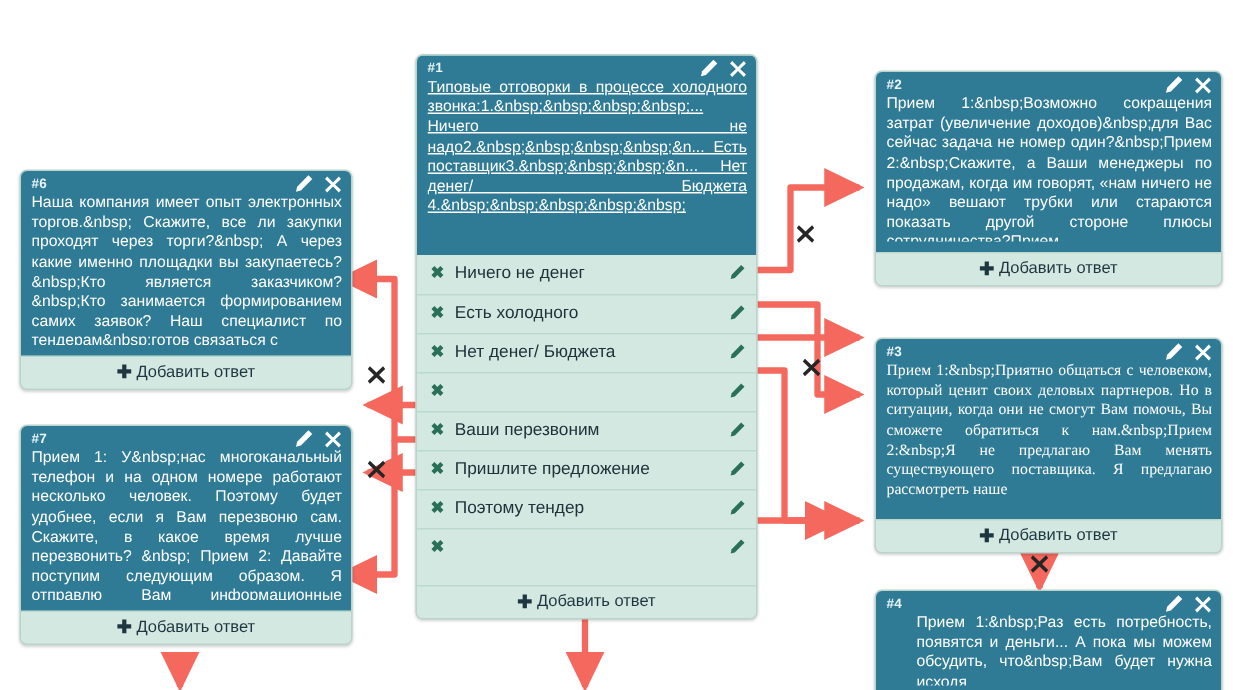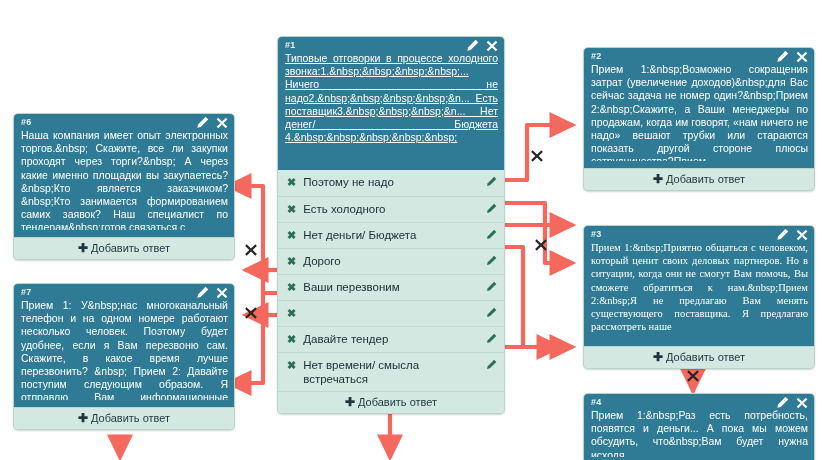--- a/index.html
+++ b/index.html
@@ -199,83 +199,82 @@
           <svg width="12" height="12" viewBox="0 0 12 12">
               <path d="M2.1,0.7 L6,4.6 L9.9,0.7 L11.3,2.4 L7.4,6 L11.3,9.6 L9.9,11.3 L6,7.4 L2.1,11.3 L0.7,9.6 L4.6,6 L0.7,2.4 Z" fill="#ffffff"></path>
             </svg>
         </span>
       </div>
       <div class="node-text" style="height:112px;text-decoration:underline;">Типовые отговорки в процессе холодного звонка:1.&amp;nbsp;&amp;nbsp;&amp;nbsp;&amp;nbsp;... Ничего не надо2.&amp;nbsp;&amp;nbsp;&amp;nbsp;&amp;nbsp;&amp;n... Есть поставщик3.&amp;nbsp;&amp;nbsp;&amp;nbsp;&amp;n... Нет денег/ Бюджета 4.&amp;nbsp;&amp;nbsp;&amp;nbsp;&amp;nbsp;&amp;nbsp;</div>
     </div>
     <div class="answers">
       <div class="answer">
         <span class="ans-x">✖</span>
-        <span class="ans-label">Поэтому не надо</span>
+        <span class="ans-label">Ничего не денег</span>
         <span class="ans-pencil ico">
           <svg width="11" height="11" viewBox="0 0 13 13">
               <path d="M9.6,0.8 L12.2,3.4 L4.6,11 L1.3,11.8 L2.1,8.5 Z" fill="#2a6f57"></path>
             </svg>
         </span>
       </div>
       <div class="answer">
         <span class="ans-x">✖</span>
         <span class="ans-label">Есть холодного</span>
         <span class="ans-pencil ico">
           <svg width="11" height="11" viewBox="0 0 13 13">
               <path d="M9.6,0.8 L12.2,3.4 L4.6,11 L1.3,11.8 L2.1,8.5 Z" fill="#2a6f57"></path>
             </svg>
         </span>
       </div>
       <div class="answer">
         <span class="ans-x">✖</span>
-        <span class="ans-label">Нет деньги/ Бюджета</span>
-        <span class="ans-pencil ico">
-          <svg width="11" height="11" viewBox="0 0 13 13">
-              <path d="M9.6,0.8 L12.2,3.4 L4.6,11 L1.3,11.8 L2.1,8.5 Z" fill="#2a6f57"></path>
-            </svg>
-        </span>
-      </div>
-      <div class="answer">
-        <span class="ans-x">✖</span>
-        <span class="ans-label">Дорого</span>
+        <span class="ans-label">Нет денег/ Бюджета</span>
+        <span class="ans-pencil ico">
+          <svg width="11" height="11" viewBox="0 0 13 13">
+              <path d="M9.6,0.8 L12.2,3.4 L4.6,11 L1.3,11.8 L2.1,8.5 Z" fill="#2a6f57"></path>
+            </svg>
+        </span>
+      </div>
+      <div class="answer">
+        <span class="ans-x">✖</span>
         <span class="ans-pencil ico">
           <svg width="11" height="11" viewBox="0 0 13 13">
               <path d="M9.6,0.8 L12.2,3.4 L4.6,11 L1.3,11.8 L2.1,8.5 Z" fill="#2a6f57"></path>
             </svg>
         </span>
       </div>
       <div class="answer">
         <span class="ans-x">✖</span>
         <span class="ans-label">Ваши перезвоним</span>
         <span class="ans-pencil ico">
           <svg width="11" height="11" viewBox="0 0 13 13">
               <path d="M9.6,0.8 L12.2,3.4 L4.6,11 L1.3,11.8 L2.1,8.5 Z" fill="#2a6f57"></path>
             </svg>
         </span>
       </div>
       <div class="answer">
         <span class="ans-x">✖</span>
-        <span class="ans-pencil ico">
-          <svg width="11" height="11" viewBox="0 0 13 13">
-              <path d="M9.6,0.8 L12.2,3.4 L4.6,11 L1.3,11.8 L2.1,8.5 Z" fill="#2a6f57"></path>
-            </svg>
-        </span>
-      </div>
-      <div class="answer">
-        <span class="ans-x">✖</span>
-        <span class="ans-label">Давайте тендер</span>
+        <span class="ans-label">Пришлите предложение</span>
+        <span class="ans-pencil ico">
+          <svg width="11" height="11" viewBox="0 0 13 13">
+              <path d="M9.6,0.8 L12.2,3.4 L4.6,11 L1.3,11.8 L2.1,8.5 Z" fill="#2a6f57"></path>
+            </svg>
+        </span>
+      </div>
+      <div class="answer">
+        <span class="ans-x">✖</span>
+        <span class="ans-label">Поэтому тендер</span>
         <span class="ans-pencil ico">
           <svg width="11" height="11" viewBox="0 0 13 13">
               <path d="M9.6,0.8 L12.2,3.4 L4.6,11 L1.3,11.8 L2.1,8.5 Z" fill="#2a6f57"></path>
             </svg>
         </span>
       </div>
       <div class="answer" style="min-height:38px;">
         <span class="ans-x">✖</span>
-        <span class="ans-label">Нет времени/ смысла встречаться</span>
         <span class="ans-pencil ico">
           <svg width="11" height="11" viewBox="0 0 13 13">
               <path d="M9.6,0.8 L12.2,3.4 L4.6,11 L1.3,11.8 L2.1,8.5 Z" fill="#2a6f57"></path>
             </svg>
         </span>
       </div>
     </div>
     <div class="add-btn">
       <span class="plus">✚</span>
       <span>Добавить ответ</span>
@@ -336,21 +335,21 @@
           <svg width="13" height="13" viewBox="0 0 13 13">
               <path d="M9.6,0.8 L12.2,3.4 L4.6,11 L1.3,11.8 L2.1,8.5 Z" fill="#ffffff"></path>
             </svg>
         </span>
         <span class="ico">
           <svg width="12" height="12" viewBox="0 0 12 12">
               <path d="M2.1,0.7 L6,4.6 L9.9,0.7 L11.3,2.4 L7.4,6 L11.3,9.6 L9.9,11.3 L6,7.4 L2.1,11.3 L0.7,9.6 L4.6,6 L0.7,2.4 Z" fill="#ffffff"></path>
             </svg>
         </span>
       </div>
-      <div class="node-text" style="height:49px;">Прием 1:&amp;nbsp;Раз есть потребность, появятся и деньги... А пока мы можем обсудить, что&amp;nbsp;Вам будет нужна исходя</div>
+      <div class="node-text" style="height:49px;margin-left:20px;">Прием 1:&amp;nbsp;Раз есть потребность, появятся и деньги... А пока мы можем обсудить, что&amp;nbsp;Вам будет нужна исходя</div>
     </div>
   </div>
 
   <div class="node" style="left:13px;top:113px;width:222px;">
     <div class="node-head" style="height:123px;">
       <div class="node-id">#6</div>
       <div class="head-icons">
         <span class="ico">
           <svg width="13" height="13" viewBox="0 0 13 13">
               <path d="M9.6,0.8 L12.2,3.4 L4.6,11 L1.3,11.8 L2.1,8.5 Z" fill="#ffffff"></path>

